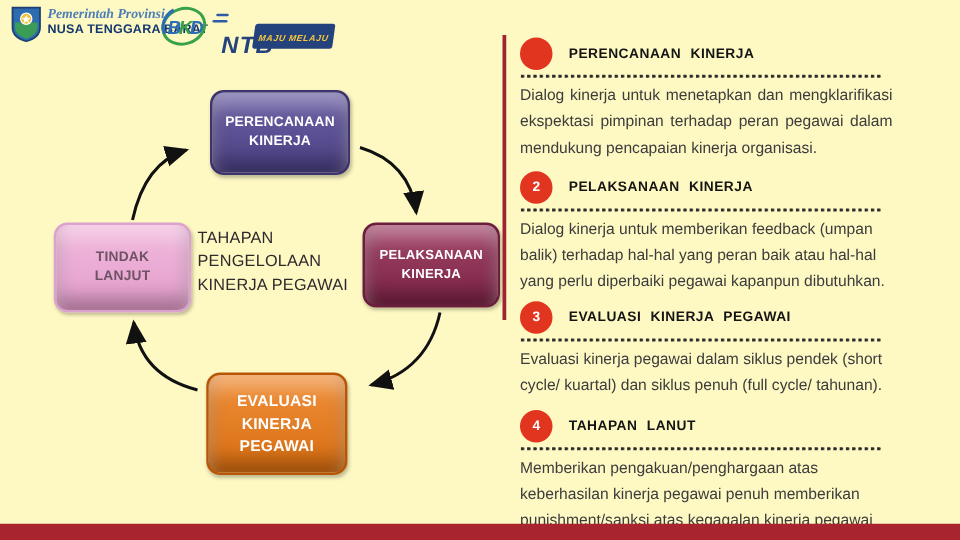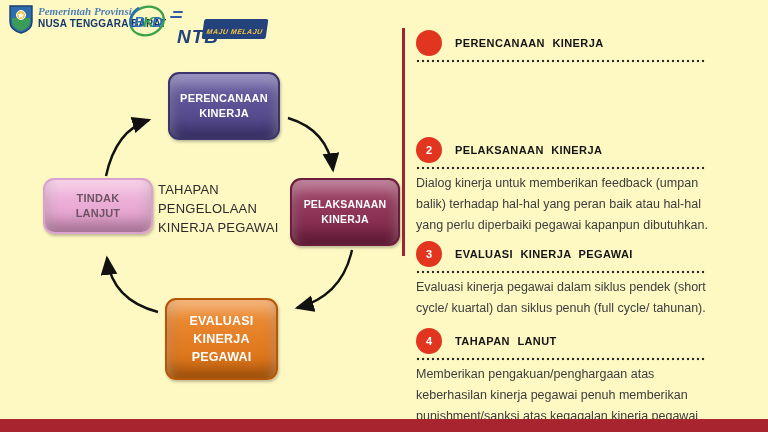--- a/index.html
+++ b/index.html
@@ -22,21 +22,21 @@
   .speedline { position:absolute; height:2px; background:#2d5ba8; border-radius:1px; }
 
   
   .diagram { position:absolute; left:0; top:50px; width:420px; height:360px; }
   .node { position:absolute; border-radius:11px; display:flex; align-items:center; justify-content:center;
           text-align:center; font-weight:bold; color:#fff; font-size:11px; line-height:15px; letter-spacing:0.2px;
           box-shadow: inset 0 10px 14px rgba(255,255,255,0.35), inset 0 -10px 14px rgba(0,0,0,0.28), 1px 2px 3px rgba(0,0,0,0.25); }
   .node-perencanaan { left:168px; top:22px;  width:112px; height:68px; background:linear-gradient(#6c61a4, #4a4083); border:2px solid #3c346e; }
   .node-pelaksanaan { left:290px; top:128px; width:110px; height:68px; background:linear-gradient(#a2476b, #7b2244); border:2px solid #6b1e3b; font-size:10.5px; }
   .node-evaluasi    { left:165px; top:248px; width:113px; height:82px; background:linear-gradient(#f0903b, #d76d10); border:2px solid #b65708; font-size:12.5px; line-height:18px; }
-  .node-tindak      { left:43px;  top:128px; width:110px; height:56px; background:linear-gradient(#f2bade, #e29cca); border:2px solid #daa2cc; color:#6d5363; font-size:11px; }
+  .node-tindak      { left:43px;  top:128px; width:110px; height:72px; background:linear-gradient(#f2bade, #e29cca); border:2px solid #daa2cc; color:#6d5363; font-size:11px; }
   .node .lbl { padding:0 10px; }
   .center-title { position:absolute; left:158px; top:130px; width:130px; 
                   font-weight:normal; font-size:13px; line-height:19px; color:#2e2a2c; white-space:pre-line; letter-spacing:0.2px; }
   .arrows { position:absolute; inset:0; }
 
   
   .vline { position:absolute; left:402px; top:28px; width:3px; height:228px; background:#9e2431; }
   .panel { position:absolute; left:416px; top:0; width:352px; height:420px; }
   .section { position:absolute; left:0; width:300px; }
   .sec-head { display:flex; align-items:center; }
@@ -120,20 +120,21 @@
   <div class="vline"></div>
 
   <div class="panel">
 
     <div class="section s1">
       <div class="sec-head">
         <div class="num-circle"></div>
         <div class="sec-title">PERENCANAAN KINERJA</div>
       </div>
       <div class="dotline"></div>
+      <div class="sec-body justify">Dialog kinerja untuk menetapkan dan mengklarifikasi ekspektasi pimpinan terhadap peran pegawai dalam mendukung pencapaian kinerja organisasi.</div>
     </div>
 
     <div class="section s2">
       <div class="sec-head">
         <div class="num-circle">2</div>
         <div class="sec-title">PELAKSANAAN KINERJA</div>
       </div>
       <div class="dotline"></div>
       <div class="sec-body">Dialog kinerja untuk memberikan feedback (umpan balik) terhadap hal-hal yang peran baik atau hal-hal yang perlu diperbaiki pegawai kapanpun dibutuhkan.</div>
     </div>

